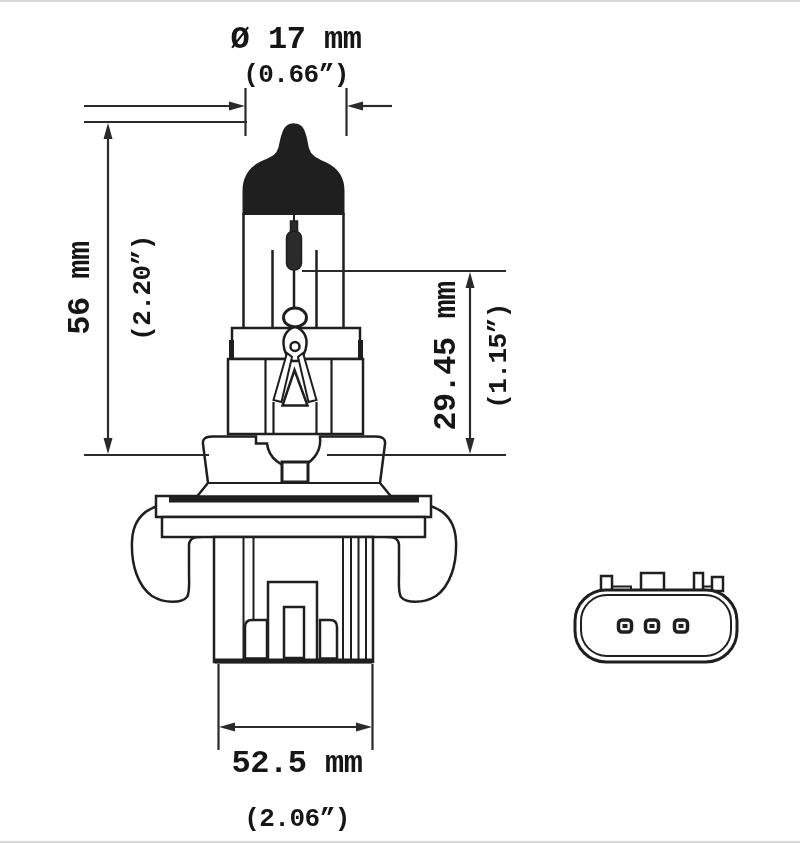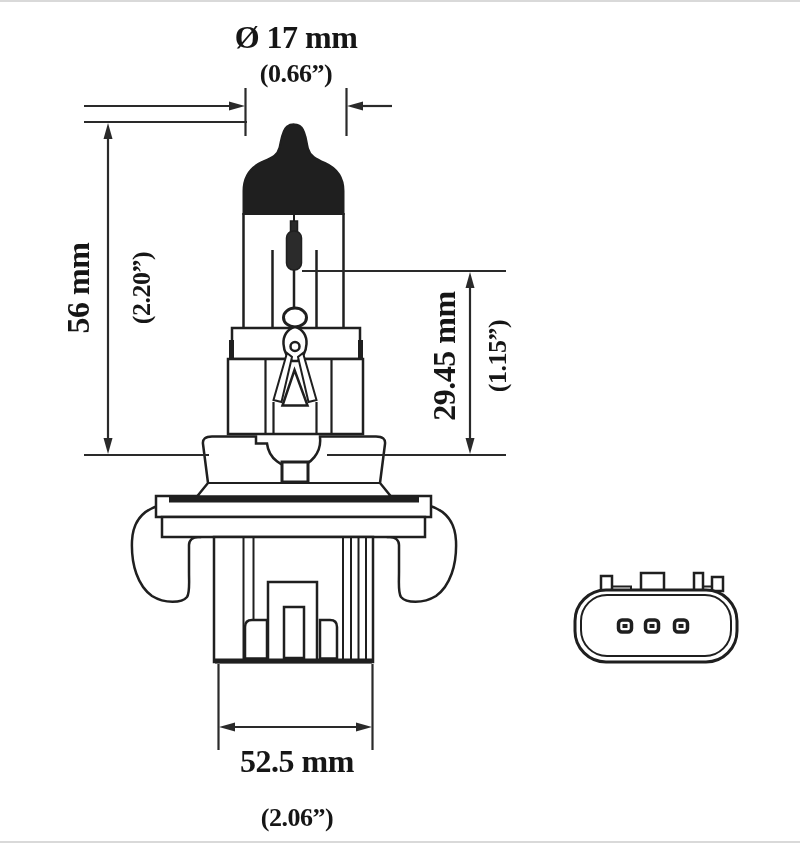--- a/index.html
+++ b/index.html
@@ -1,18 +1,18 @@
 <!DOCTYPE html>
 <html><head>
 <meta charset="utf-8">
 <style>
   html,body{margin:0;padding:0;background:#fff;}
   .stage{
     position:relative;width:800px;height:843px;background:#ffffff;overflow:hidden;
-    font-family:Liberation Serif, serif;
+    font-family:Liberation Mono, monospace;
   }
   svg{position:absolute;left:0;top:0;display:block;}
   .ln{stroke:#1f1f1f;fill:none;}
   .fillwhite{fill:#ffffff;stroke:#1f1f1f;}
   .dim{stroke:#2a2a2a;stroke-width:2.2;fill:none;}
   .arrow{fill:#2a2a2a;stroke:none;}
   .lbl{fill:#161616;font-weight:bold;letter-spacing:-0.5px;}
   .lbl-metric{font-size:32px;}
   .lbl-imperial{font-size:26px;}
   .edge{fill:#d9d9d9;}

